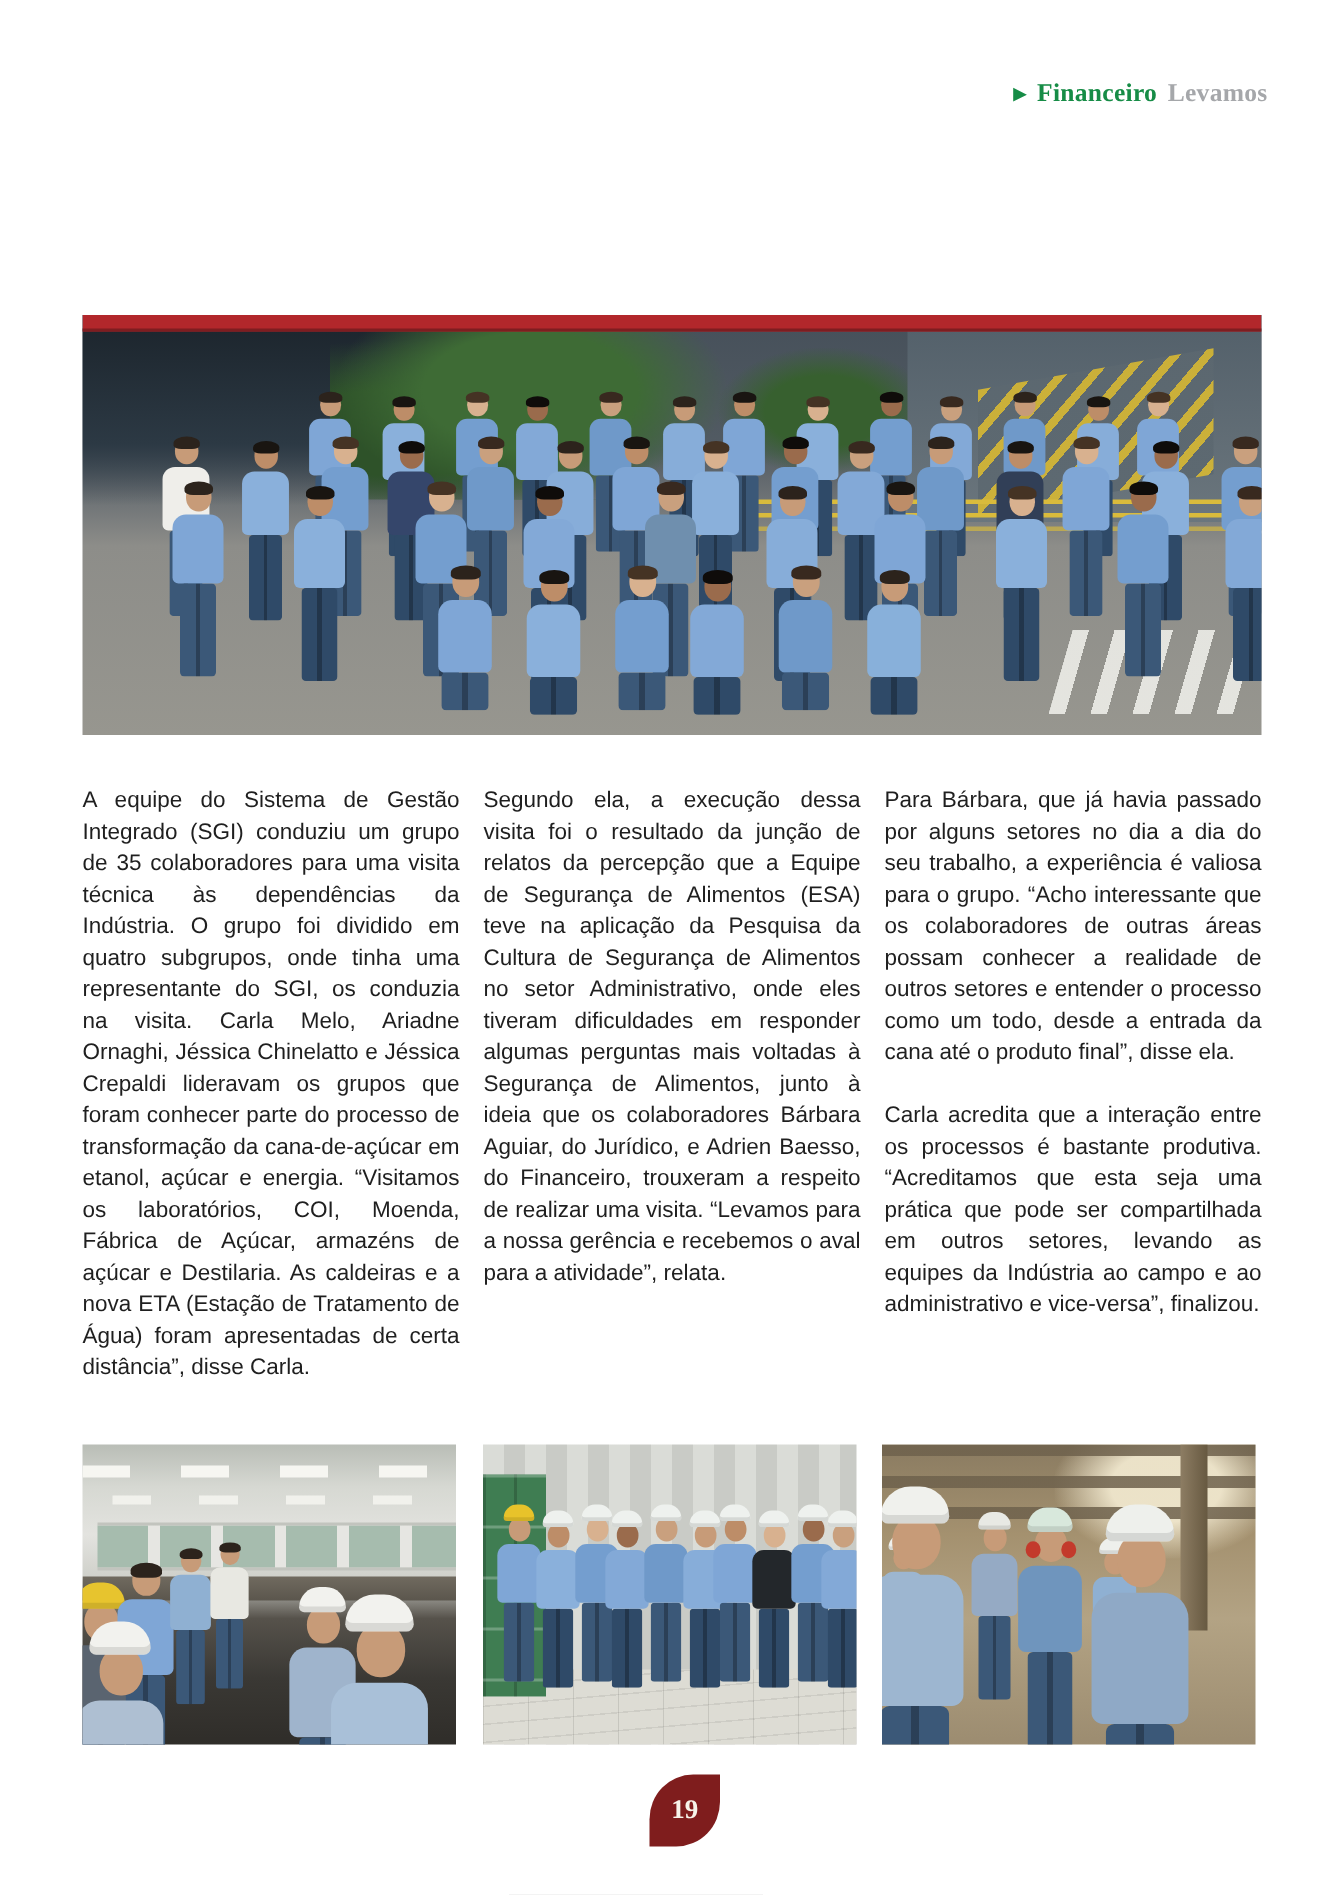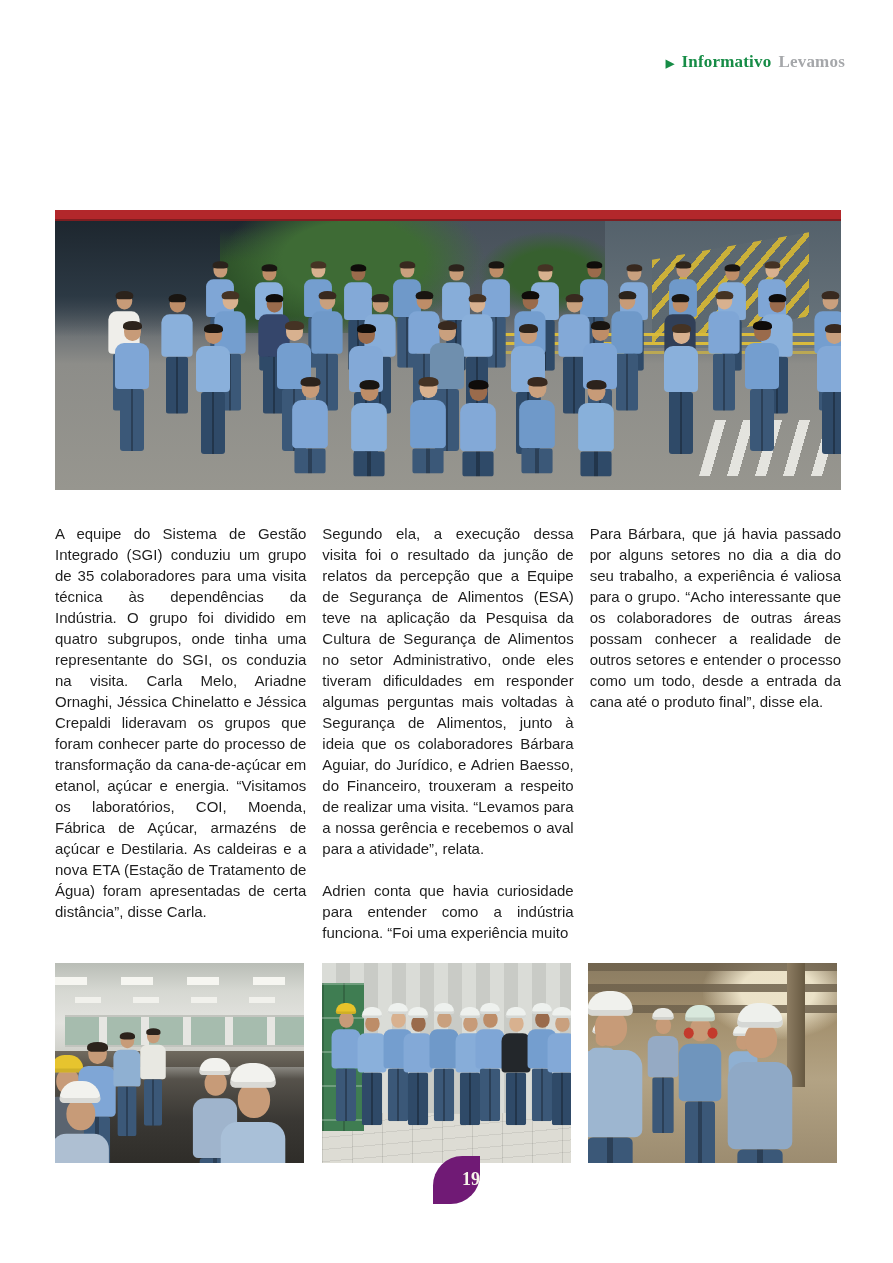--- a/index.html
+++ b/index.html
@@ -51,31 +51,31 @@
   .fig .torso{width:34px;height:46px;border-radius:9px 9px 4px 4px;margin-top:2px;}
   .fig .legs{width:24px;height:62px;border-radius:3px;background-image:linear-gradient(90deg,rgba(0,0,0,0) 44%,rgba(0,0,0,.28) 44% 56%,rgba(0,0,0,0) 56%);}
   .fig.kneel .legs{height:24px;width:30px;}
 
   
   .columns{position:absolute;left:55px;top:523px;width:786px;display:flex;gap:16px;}
   .col{flex:1;font-size:15px;line-height:21px;text-align:justify;color:#1f1f1f;hyphens:auto;-webkit-hyphens:auto;}
   .col p{margin:0 0 21px 0;}
 
   
-  .badge{position:absolute;left:433px;top:1156px;width:47px;height:48px;background:#701a75;border-radius:62% 0 62% 0;display:flex;align-items:center;justify-content:flex-end;}
+  .badge{position:absolute;left:433px;top:1183px;width:47px;height:48px;background:#7f1d1d;border-radius:62% 0 62% 0;display:flex;align-items:center;justify-content:center;}
   .badge span{font-family:"Liberation Serif",serif;font-weight:700;font-size:18px;color:#f7f4ea;transform:translateY(-1px);}
 </style>
 </head>
 <body>
 
 <div class="page">
 
   <div class="header">
     <span class="arrow">▶</span>
-    <span class="brand-green">Informativo</span>
+    <span class="brand-green">Financeiro</span>
     <span class="brand-gray">Levamos</span>
   </div>
 
 
   <div id="mainPhoto" class="photo photo--main" title="Group photo of about 35 employees in light blue shirts in front of the industrial plant">
     <div class="dark-shed"></div>
     <div class="foliage-a"></div>
     <div class="foliage-b"></div>
     <div class="structure-right"></div>
     <div class="stairs"></div>
@@ -391,24 +391,24 @@
         <div class="legs" style="background-color: rgb(47, 74, 104);"></div>
       </div>
     </div>
 
   <div class="columns">
     <div class="col">
         <p>A equipe do Sistema de Gestão Integrado (SGI) conduziu um grupo de 35 colaboradores para uma visita técnica às dependências da Indústria. O grupo foi dividido em quatro subgrupos, onde tinha uma representante do SGI, os conduzia na visita. Carla Melo, Ariadne Ornaghi, Jéssica Chinelatto e Jéssica Crepaldi lideravam os grupos que foram conhecer parte do processo de transformação da cana-de-açúcar em etanol, açúcar e energia. “Visitamos os laboratórios, COI, Moenda, Fábrica de Açúcar, armazéns de açúcar e Destilaria. As caldeiras e a nova ETA (Estação de Tratamento de Água) foram apresentadas de certa distância”, disse Carla.</p>
       </div>
     <div class="col">
         <p>Segundo ela, a execução dessa visita foi o resultado da junção de relatos da percepção que a Equipe de Segurança de Alimentos (ESA) teve na aplicação da Pesquisa da Cultura de Segurança de Alimentos no setor Administrativo, onde eles tiveram dificuldades em responder algumas perguntas mais voltadas à Segurança de Alimentos, junto à ideia que os colaboradores Bárbara Aguiar, do Jurídico, e Adrien Baesso, do Financeiro, trouxeram a respeito de realizar uma visita. “Levamos para a nossa gerência e recebemos o aval para a atividade”, relata.</p>
-        <p>Adrien conta que havia curiosidade para entender como a indústria funciona. “Foi uma experiência muito</p>
       </div>
     <div class="col">
         <p>Para Bárbara, que já havia passado por alguns setores no dia a dia do seu trabalho, a experiência é valiosa para o grupo. “Acho interessante que os colaboradores de outras áreas possam conhecer a realidade de outros setores e entender o processo como um todo, desde a entrada da cana até o produto final”, disse ela.</p>
+        <p>Carla acredita que a interação entre os processos é bastante produtiva. “Acreditamos que esta seja uma prática que pode ser compartilhada em outros setores, levando as equipes da Indústria ao campo e ao administrativo e vice-versa”, finalizou.</p>
       </div>
   </div>
 
   <div id="g1" class="photo photo--lab" title="Visitors wearing white hard hats touring the laboratory">
     <div class="lab-lights"></div>
     <div class="lab-lights2"></div>
     <div class="lab-windows"></div>
     <div class="lab-bench"></div>
   <div class="fig helmeted" style="left: -8px; top: 92px; z-index: 5; transform: scale(1.35);">
         <div class="helmet" style="background: rgb(231, 196, 46);"></div>

